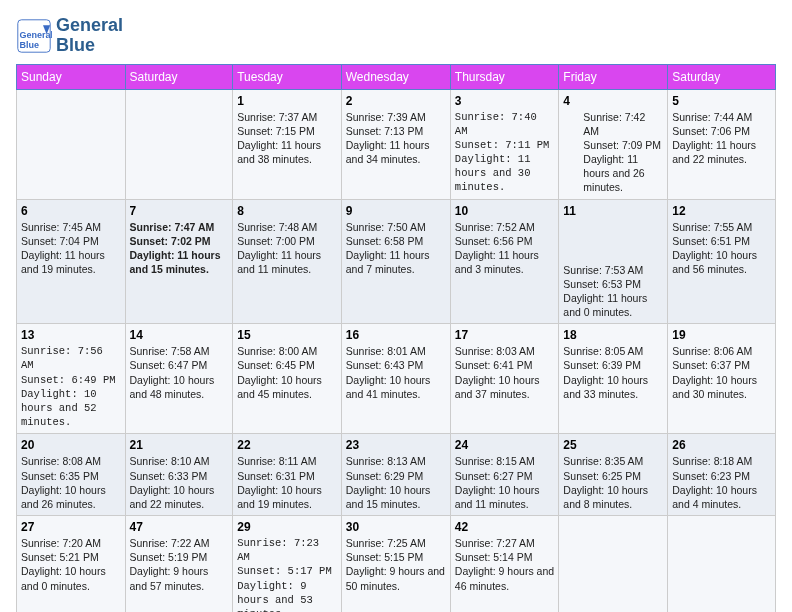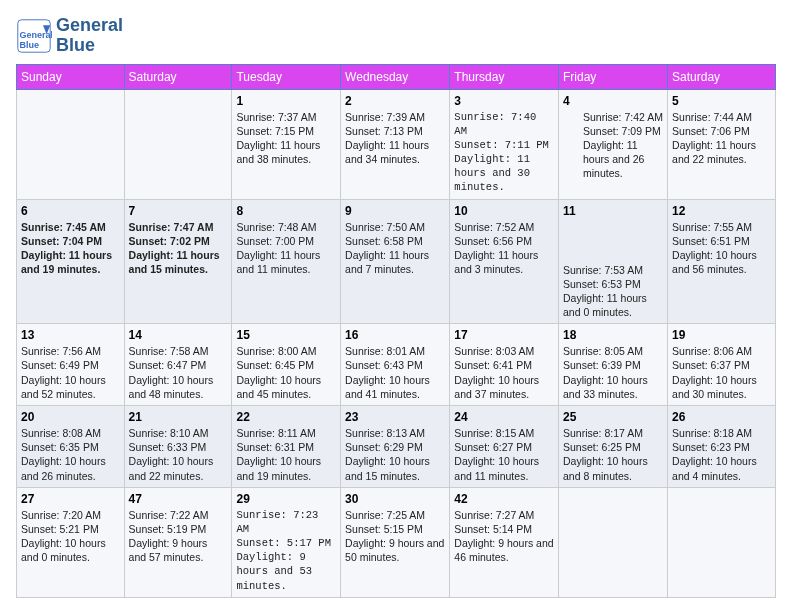--- a/index.html
+++ b/index.html
@@ -154,21 +154,21 @@
         <td>
           <span class="day-num">5</span>
           <div class="day-info" style="white-space: pre-line;">Sunrise: 7:44 AM
 Sunset: 7:06 PM
 Daylight: 11 hours and 22 minutes.</div>
         </td>
       </tr>
       <tr>
         <td>
           <span class="day-num">6</span>
-          <div class="day-info" style="white-space: pre-line; font-weight: bold;">Sunrise: 7:45 AM
+          <div class="day-info" style="white-space: pre-line;">Sunrise: 7:45 AM
 Sunset: 7:04 PM
 Daylight: 11 hours and 19 minutes.</div>
         </td>
         <td>
           <span class="day-num">7</span>
           <div class="day-info" style="white-space: pre-line; font-weight: bold;">Sunrise: 7:47 AM
 Sunset: 7:02 PM
 Daylight: 11 hours and 15 minutes.</div>
         </td>
         <td>
@@ -198,21 +198,21 @@
         <td>
           <span class="day-num">12</span>
           <div class="day-info" style="white-space: pre-line;">Sunrise: 7:55 AM
 Sunset: 6:51 PM
 Daylight: 10 hours and 56 minutes.</div>
         </td>
       </tr>
       <tr>
         <td>
           <span class="day-num">13</span>
-          <div class="day-info" style="white-space: pre-line;">Sunrise: 7:56 AM
+          <div class="day-info" style="white-space: pre-line; font-family: Liberation Mono, monospace;">Sunrise: 7:56 AM
 Sunset: 6:49 PM
 Daylight: 10 hours and 52 minutes.</div>
         </td>
         <td>
           <span class="day-num">14</span>
           <div class="day-info" style="white-space: pre-line;">Sunrise: 7:58 AM
 Sunset: 6:47 PM
 Daylight: 10 hours and 48 minutes.</div>
         </td>
         <td>
@@ -272,21 +272,21 @@
 Daylight: 10 hours and 15 minutes.</div>
         </td>
         <td>
           <span class="day-num">24</span>
           <div class="day-info" style="white-space: pre-line;">Sunrise: 8:15 AM
 Sunset: 6:27 PM
 Daylight: 10 hours and 11 minutes.</div>
         </td>
         <td>
           <span class="day-num">25</span>
-          <div class="day-info" style="white-space: pre-line;">Sunrise: 8:17 AM
+          <div class="day-info" style="white-space: pre-line;">Sunrise: 8:35 AM
 Sunset: 6:25 PM
 Daylight: 10 hours and 8 minutes.</div>
         </td>
         <td>
           <span class="day-num">26</span>
           <div class="day-info" style="white-space: pre-line;">Sunrise: 8:18 AM
 Sunset: 6:23 PM
 Daylight: 10 hours and 4 minutes.</div>
         </td>
       </tr>

